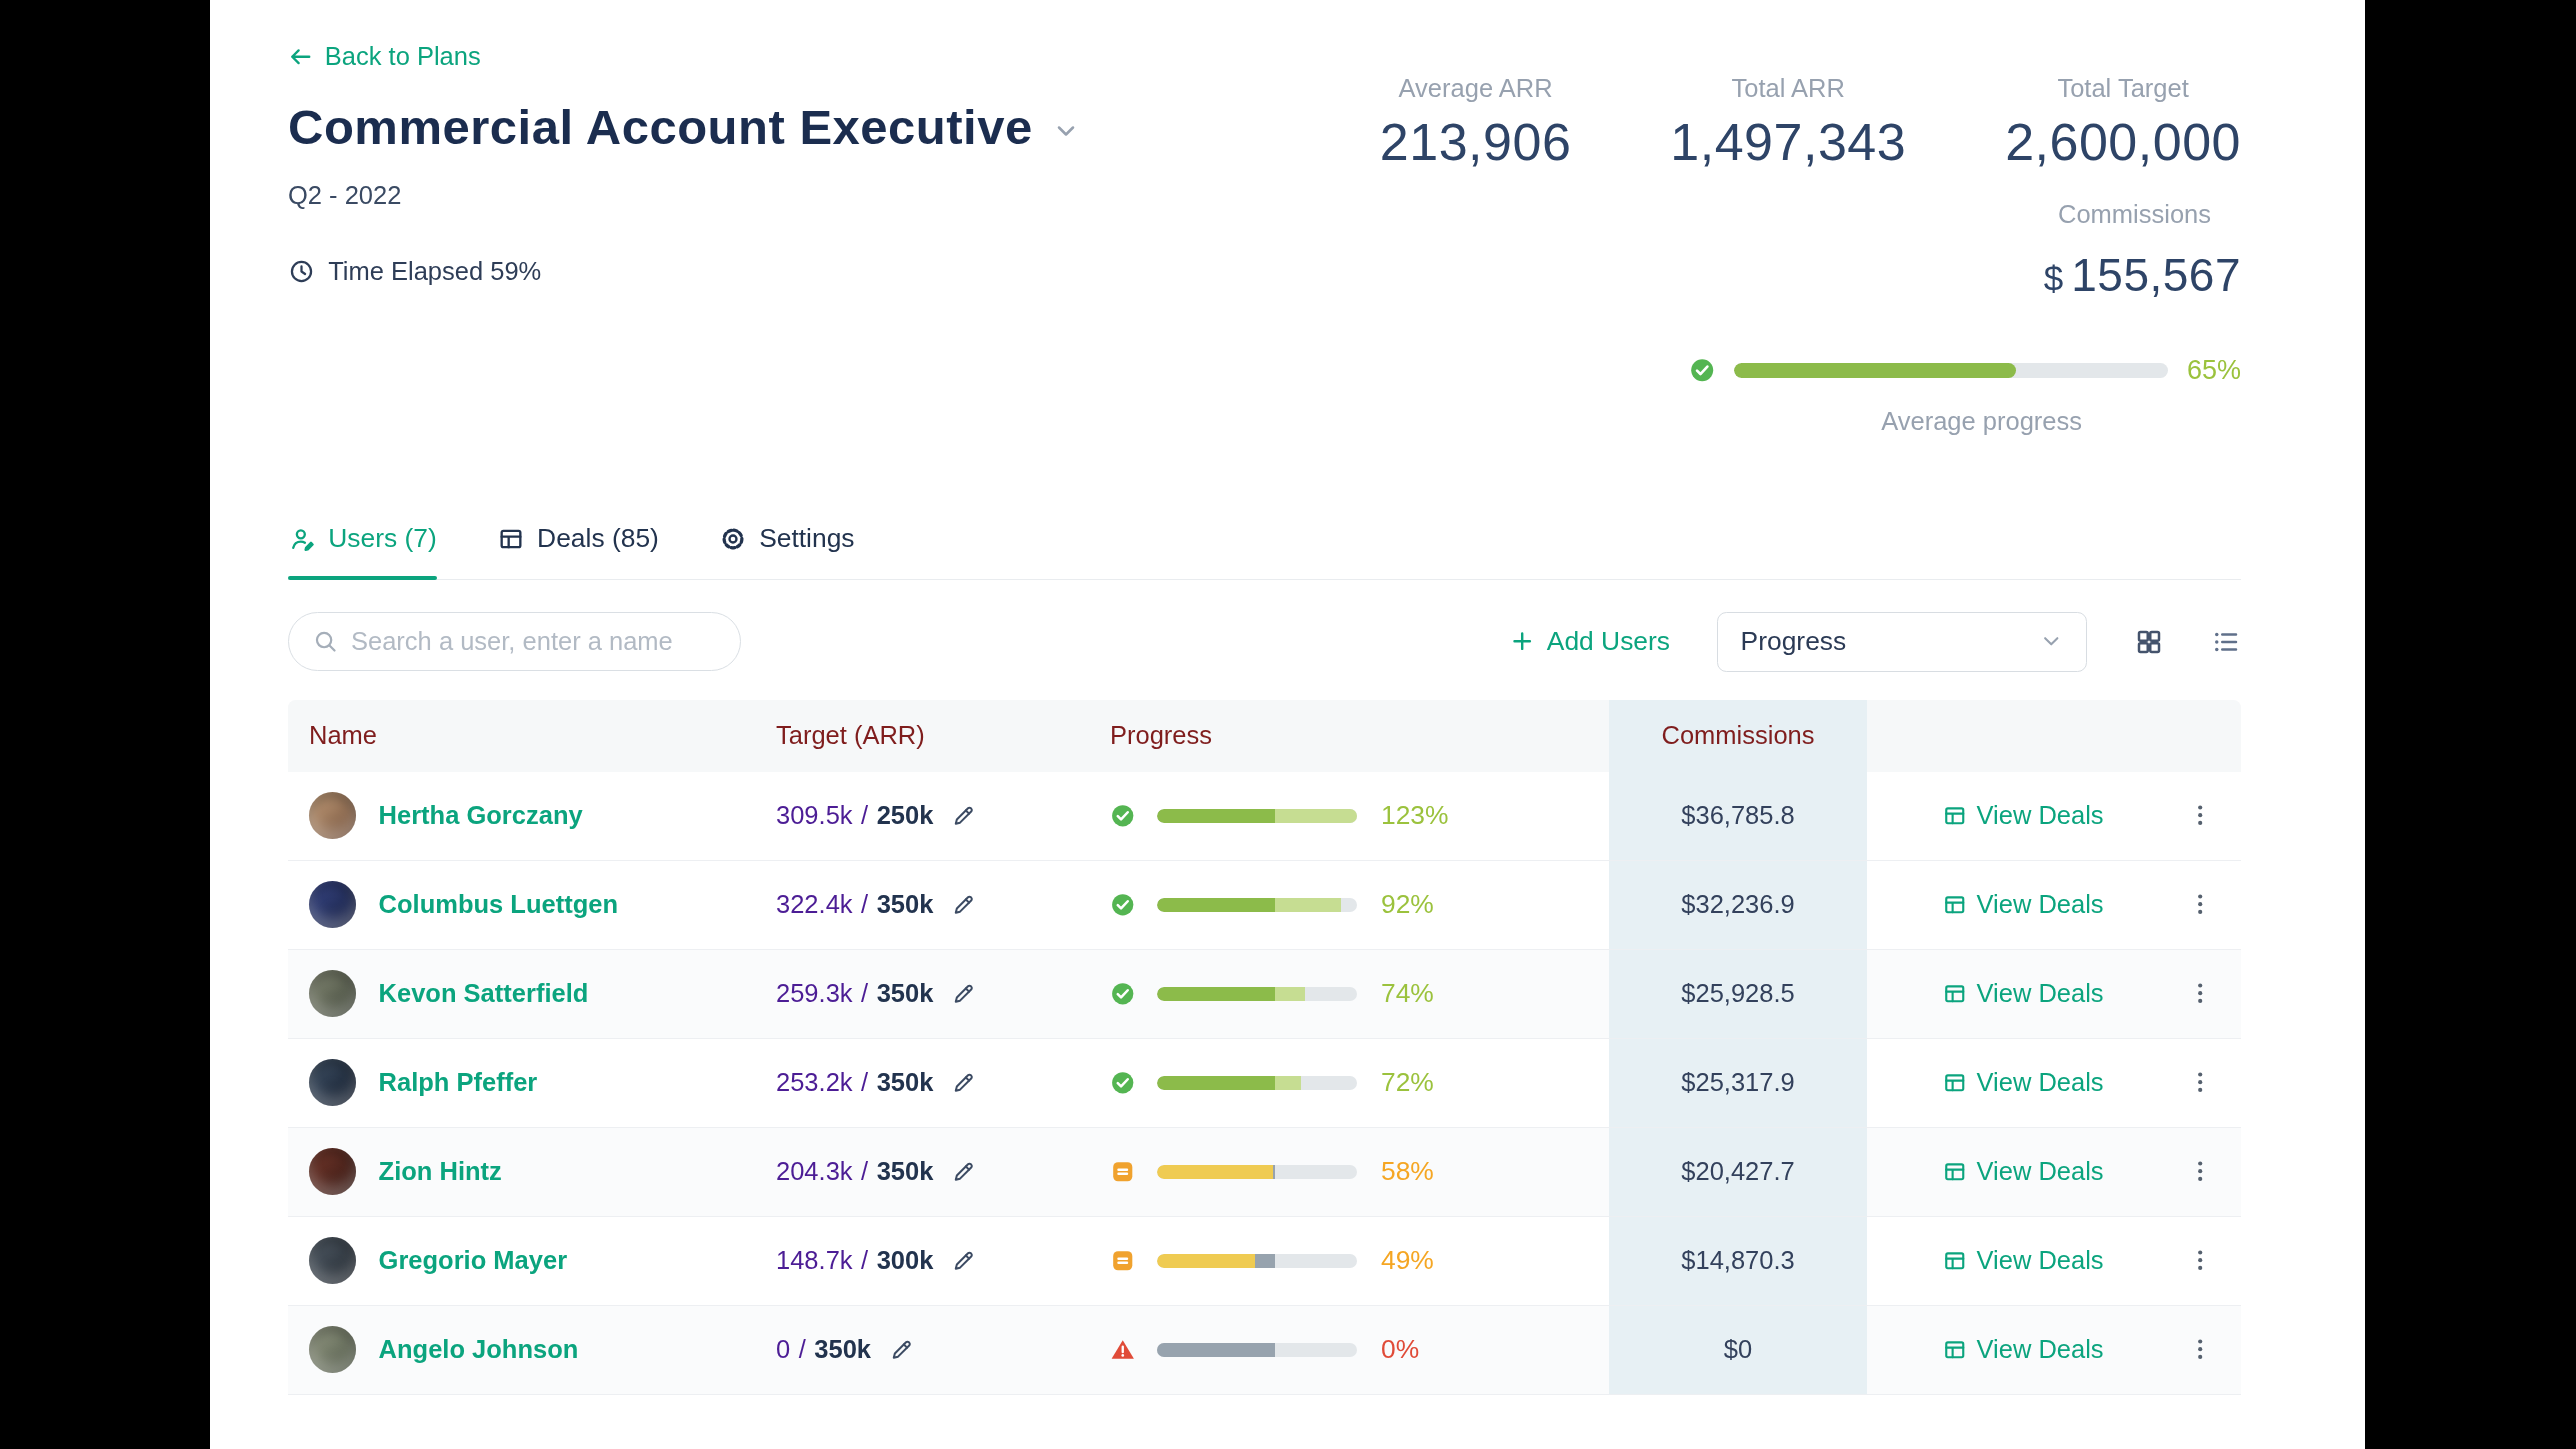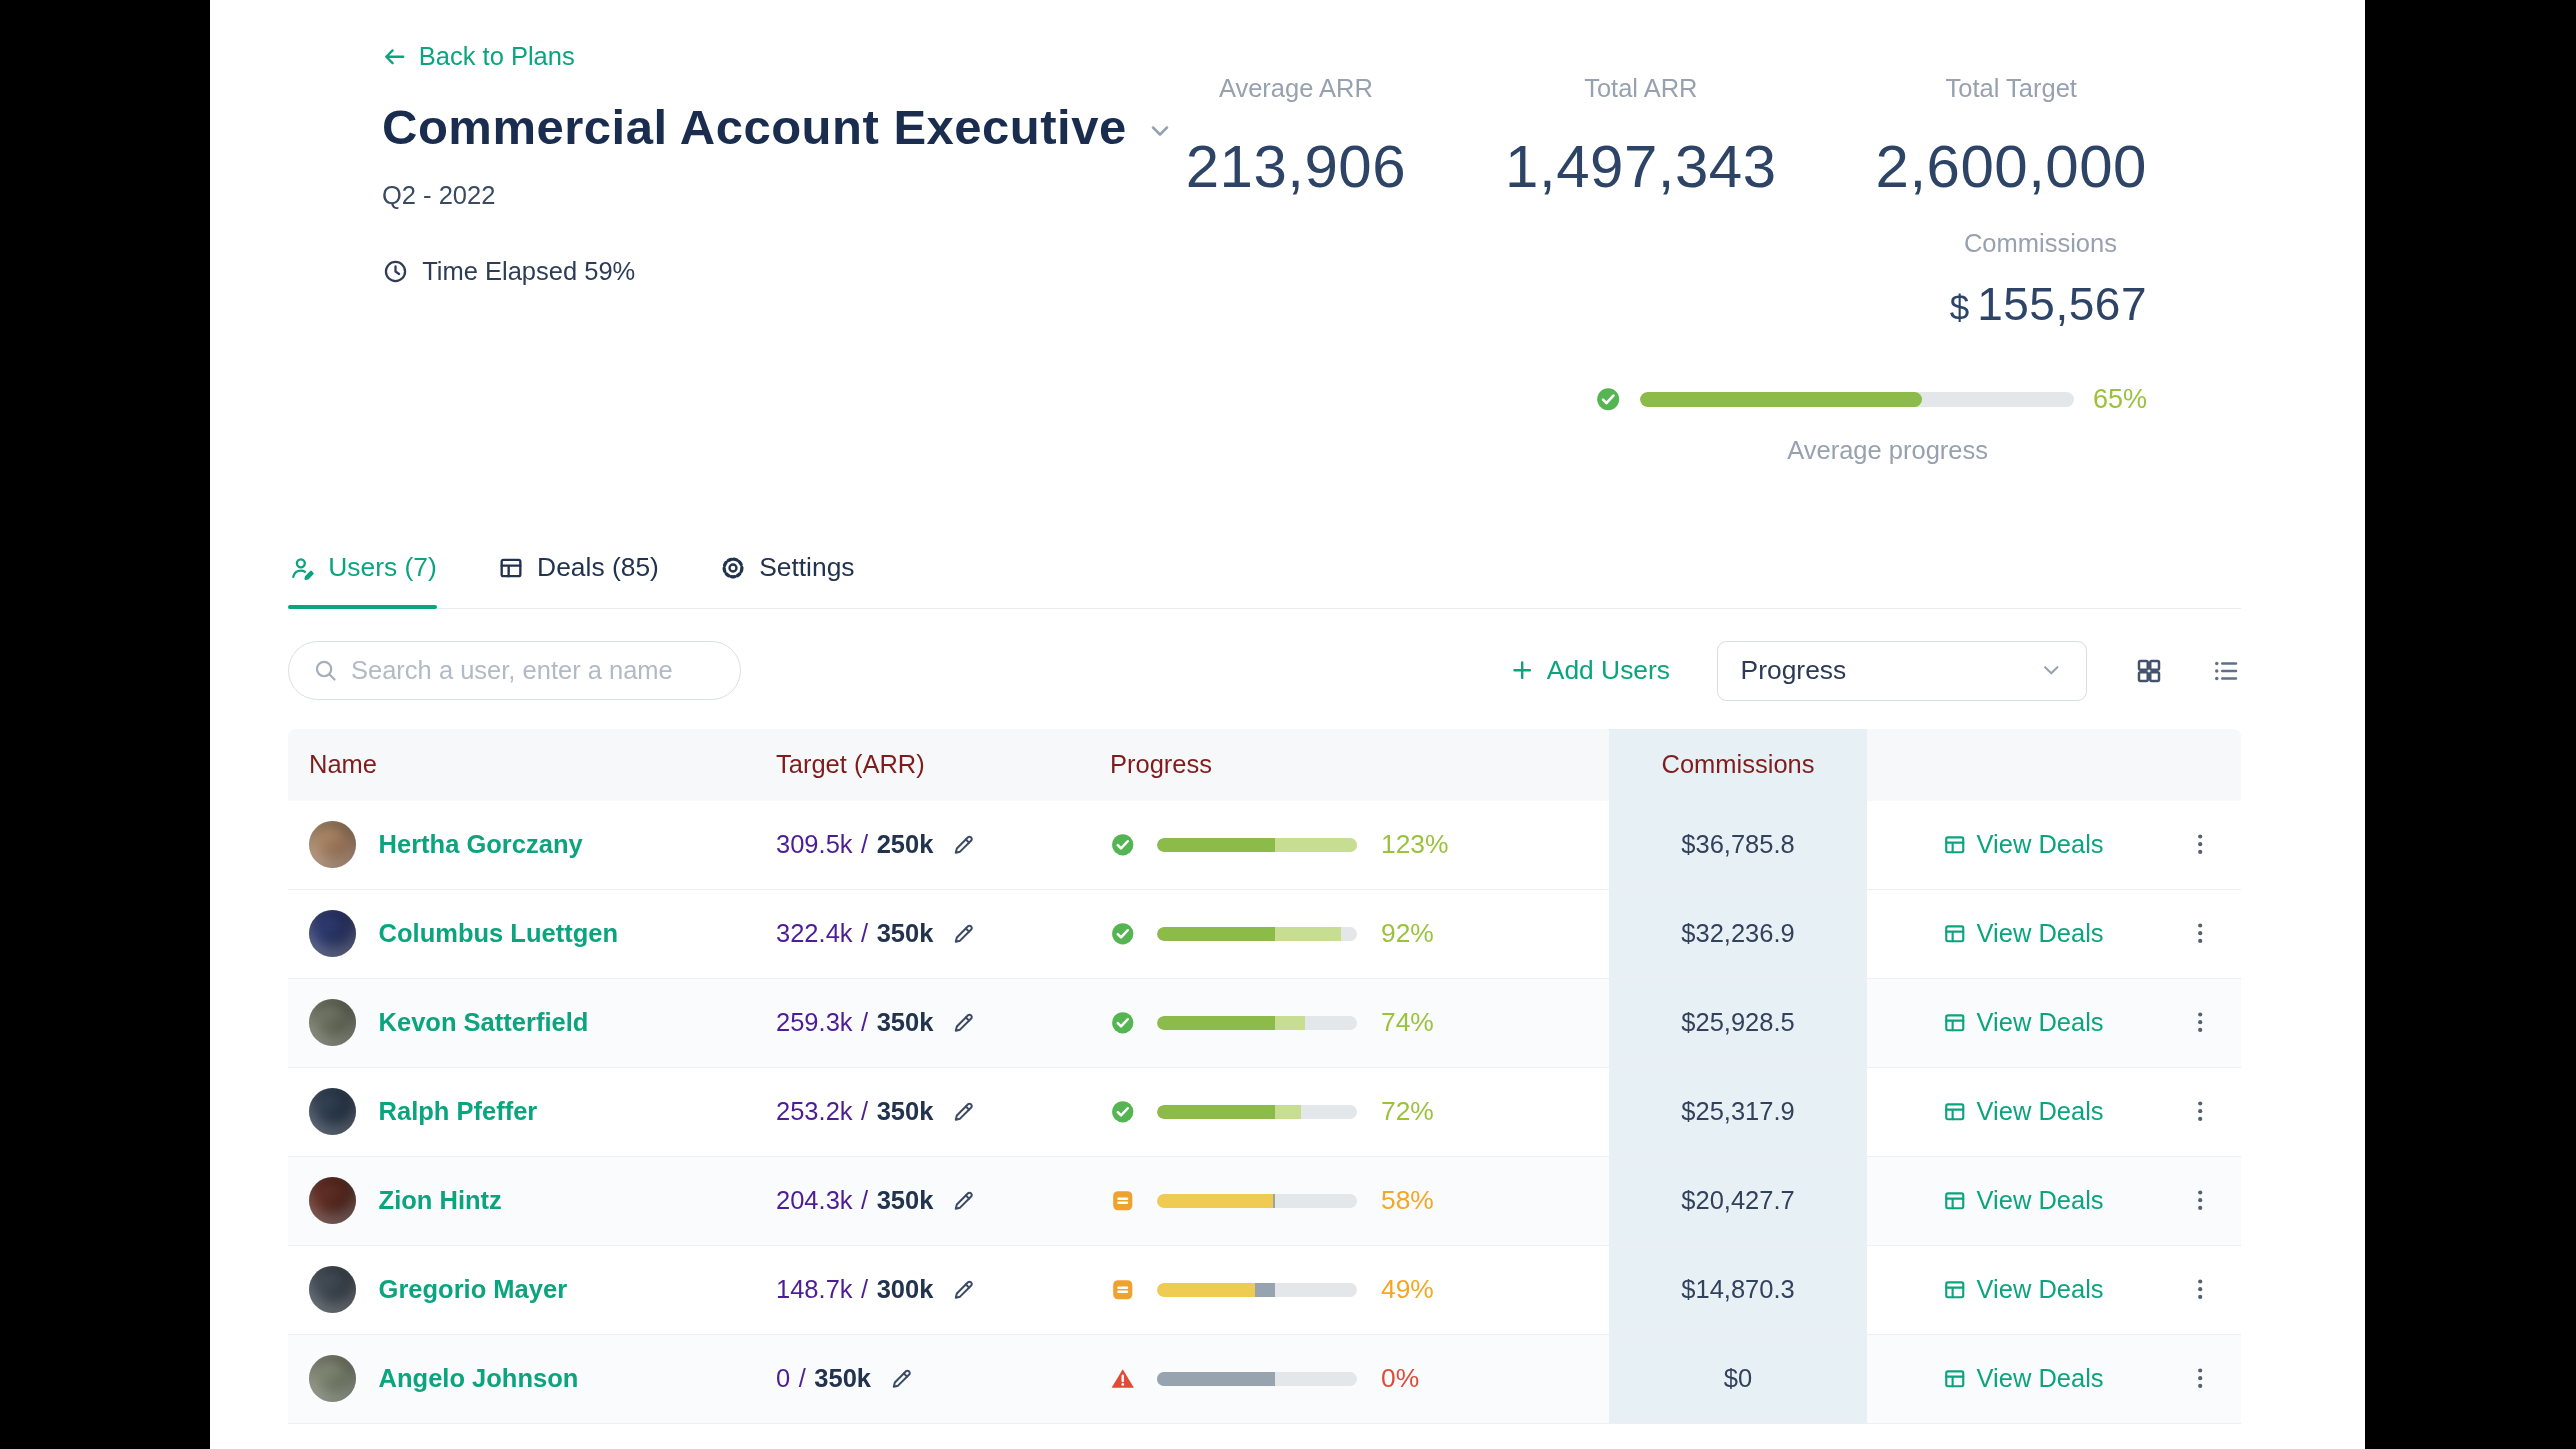--- a/index.html
+++ b/index.html
@@ -11,41 +11,41 @@
   }
   .viewport { position: relative; width: 2576px; height: 1449px; background: #000; }
   .content {
     position: absolute; left: 210px; top: 0;
     width: 2155px; height: 1449px;
     background: #fff;
     padding: 0 124px 0 78px;
   }
 
   
-  .header { display: flex; justify-content: center; gap: 12px; }
+  .header { display: flex; justify-content: space-between; gap: 12px; }
   .back-link {
     display: inline-flex; align-items: center; gap: 11.3px;
     margin-top: 42px; color: var(--accent, #0ba47e);
     font-size: 25.5px; cursor: pointer; text-decoration: none;
   }
   .title-row { display: flex; align-items: center; gap: 19px; margin-top: 26.4px; }
   .page-title {
     font-size: 49px; font-weight: 800; color: var(--title-navy, #1b2d4f);
     letter-spacing: 0.5px;
   }
   .title-chev { width: 28px; height: 28px; color: #97a1af; cursor: pointer; margin-top: 9.4px; }
   .period { margin-top: 26.4px; font-size: 25.5px; color: #3a4a63; }
   .elapsed { margin-top: 47px; display: flex; align-items: center; gap: 13.2px; font-size: 25.5px; color: #2e3d57; }
   .elapsed .icon { width: 27px; height: 27px; color: #2e3d57; }
 
   .header-right { display: flex; flex-direction: column; align-items: flex-end; }
   .stats-row { display: flex; gap: 99px; margin-top: 74px; }
   .stat { text-align: center; }
   .stat-label { font-size: 25.5px; color: var(--muted, #97a1af); }
-  .stat-value { margin-top: 29px; font-size: 60px; color: var(--body-navy, #2e4467); letter-spacing: 0.5px; }
+  .stat-value { margin-top: 9px; font-size: 52px; color: var(--body-navy, #2e4467); letter-spacing: 0.5px; }
   .commissions-label { margin-top: 28px; font-size: 25.5px; color: var(--muted, #97a1af); padding-right: 30px; }
   .commissions-value { margin-top: 19px; font-size: 46px; color: var(--body-navy, #2e4467); letter-spacing: 0.5px; }
   .commissions-value .cur { font-size: 35px; margin-right: 7.5px; }
   .avg-row { margin-top: 53px; display: flex; align-items: center; gap: 19px; }
   .check-ic { width: 26.4px; height: 26.4px; color: var(--success-icon, #54b552); }
   .avg-track {
     position: relative; width: 434px; height: 15px; border-radius: 8.5px;
     background: var(--track, #e3e7ea); overflow: hidden; display: inline-block;
   }
   .avg-fill { position: absolute; left: 0; top: 0; height: 100%; border-radius: 8.5px;

